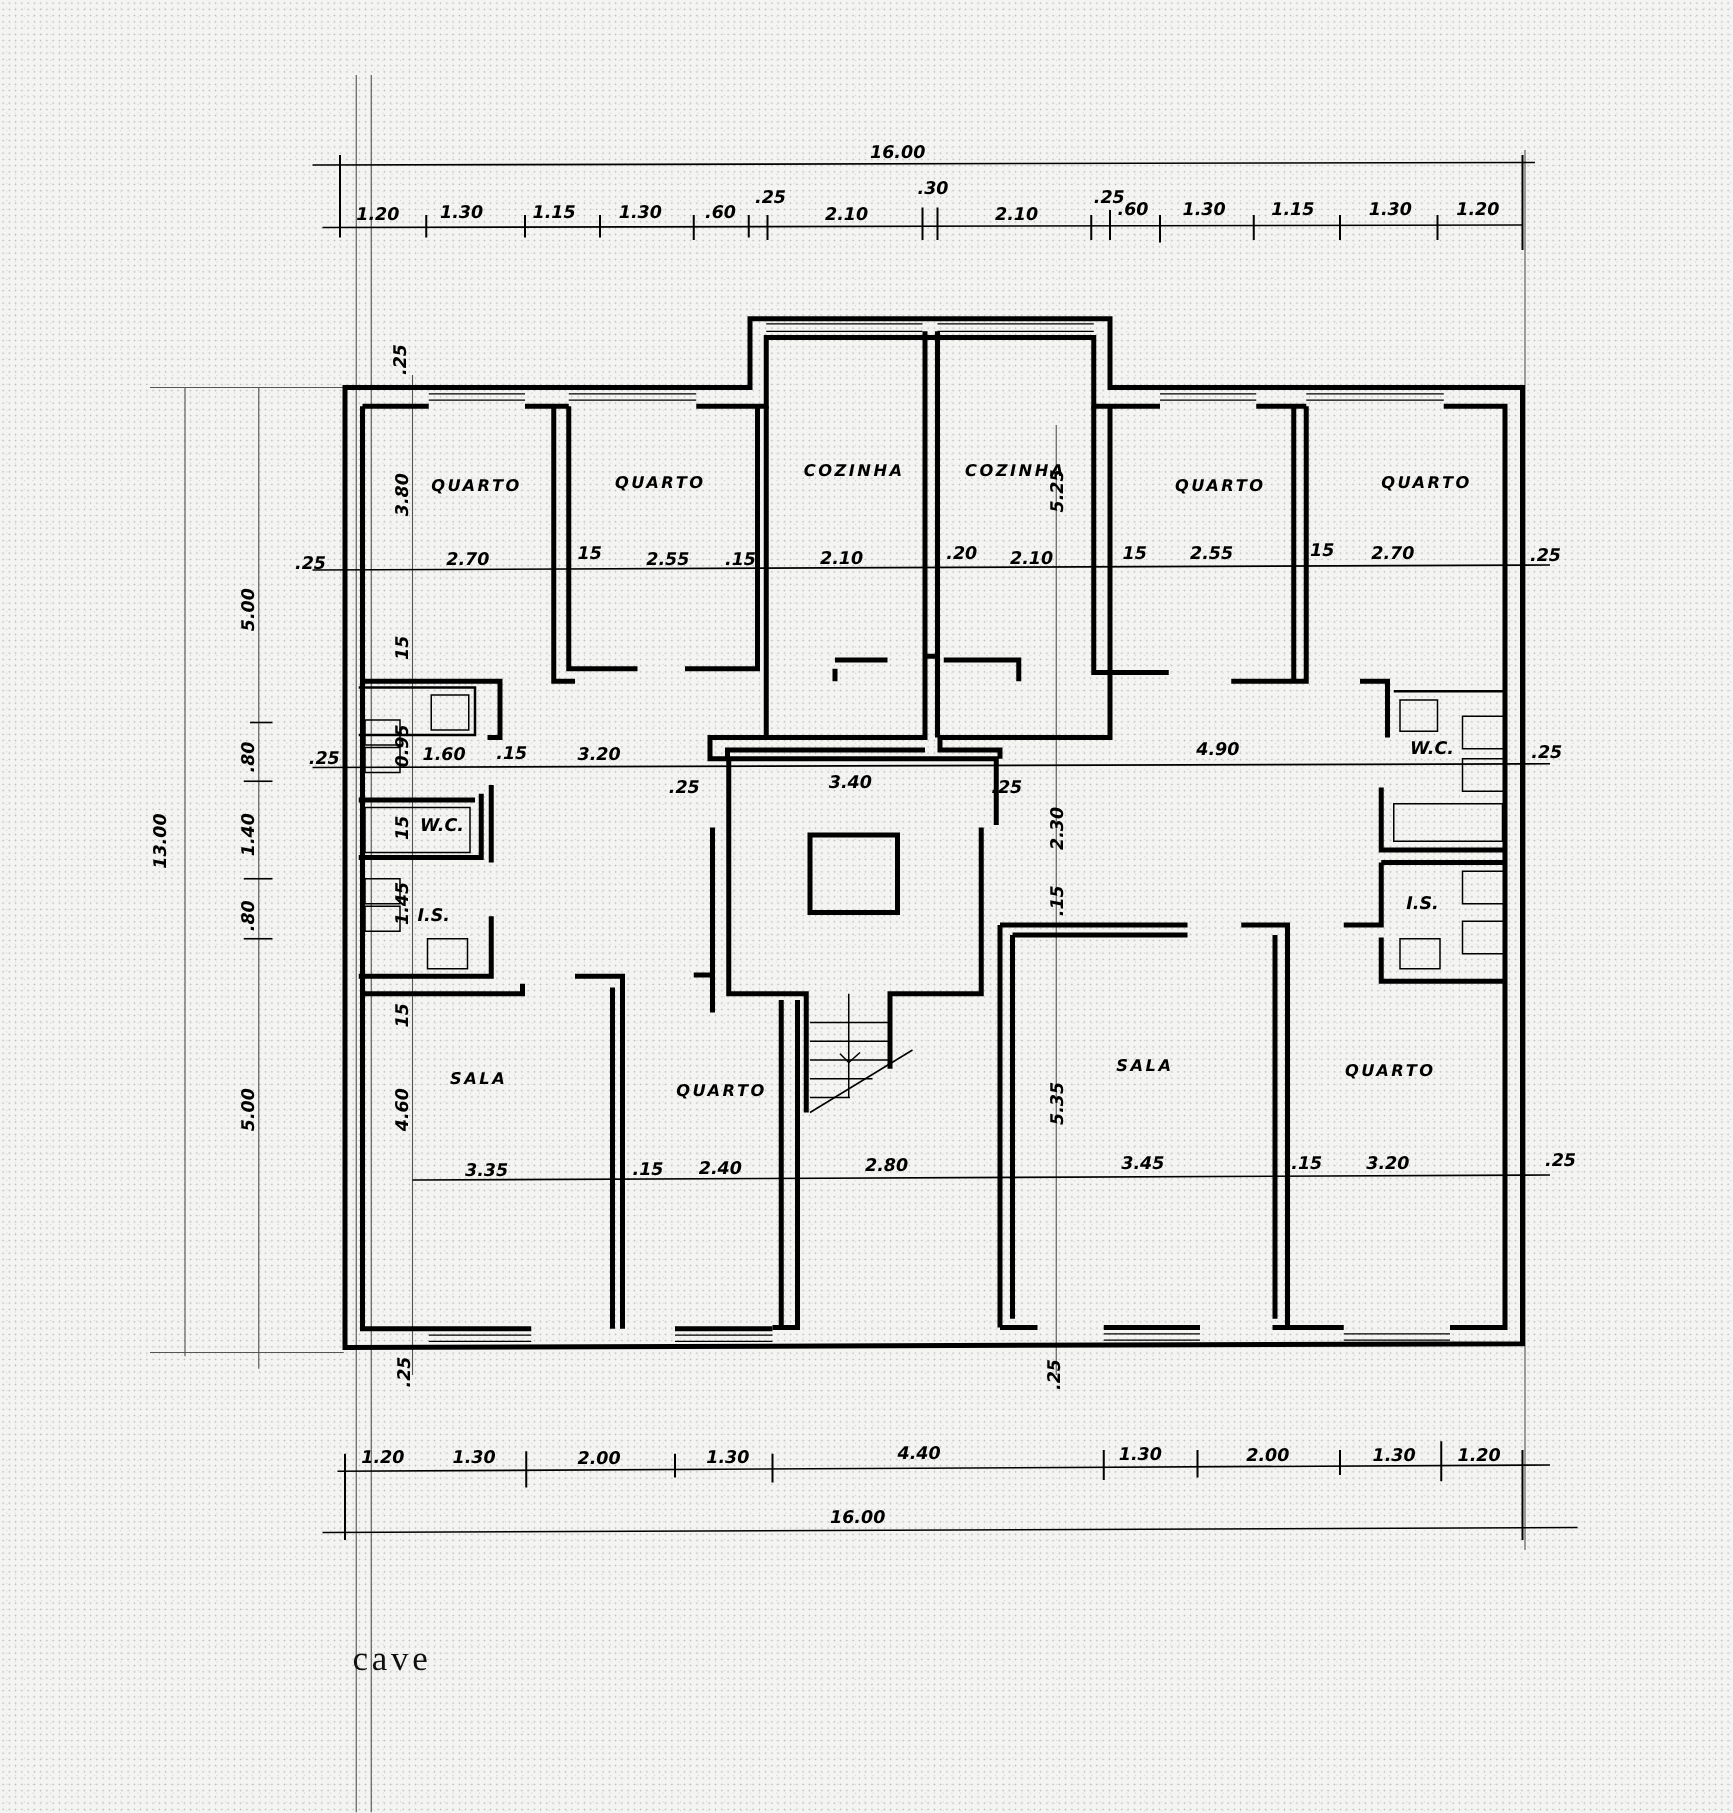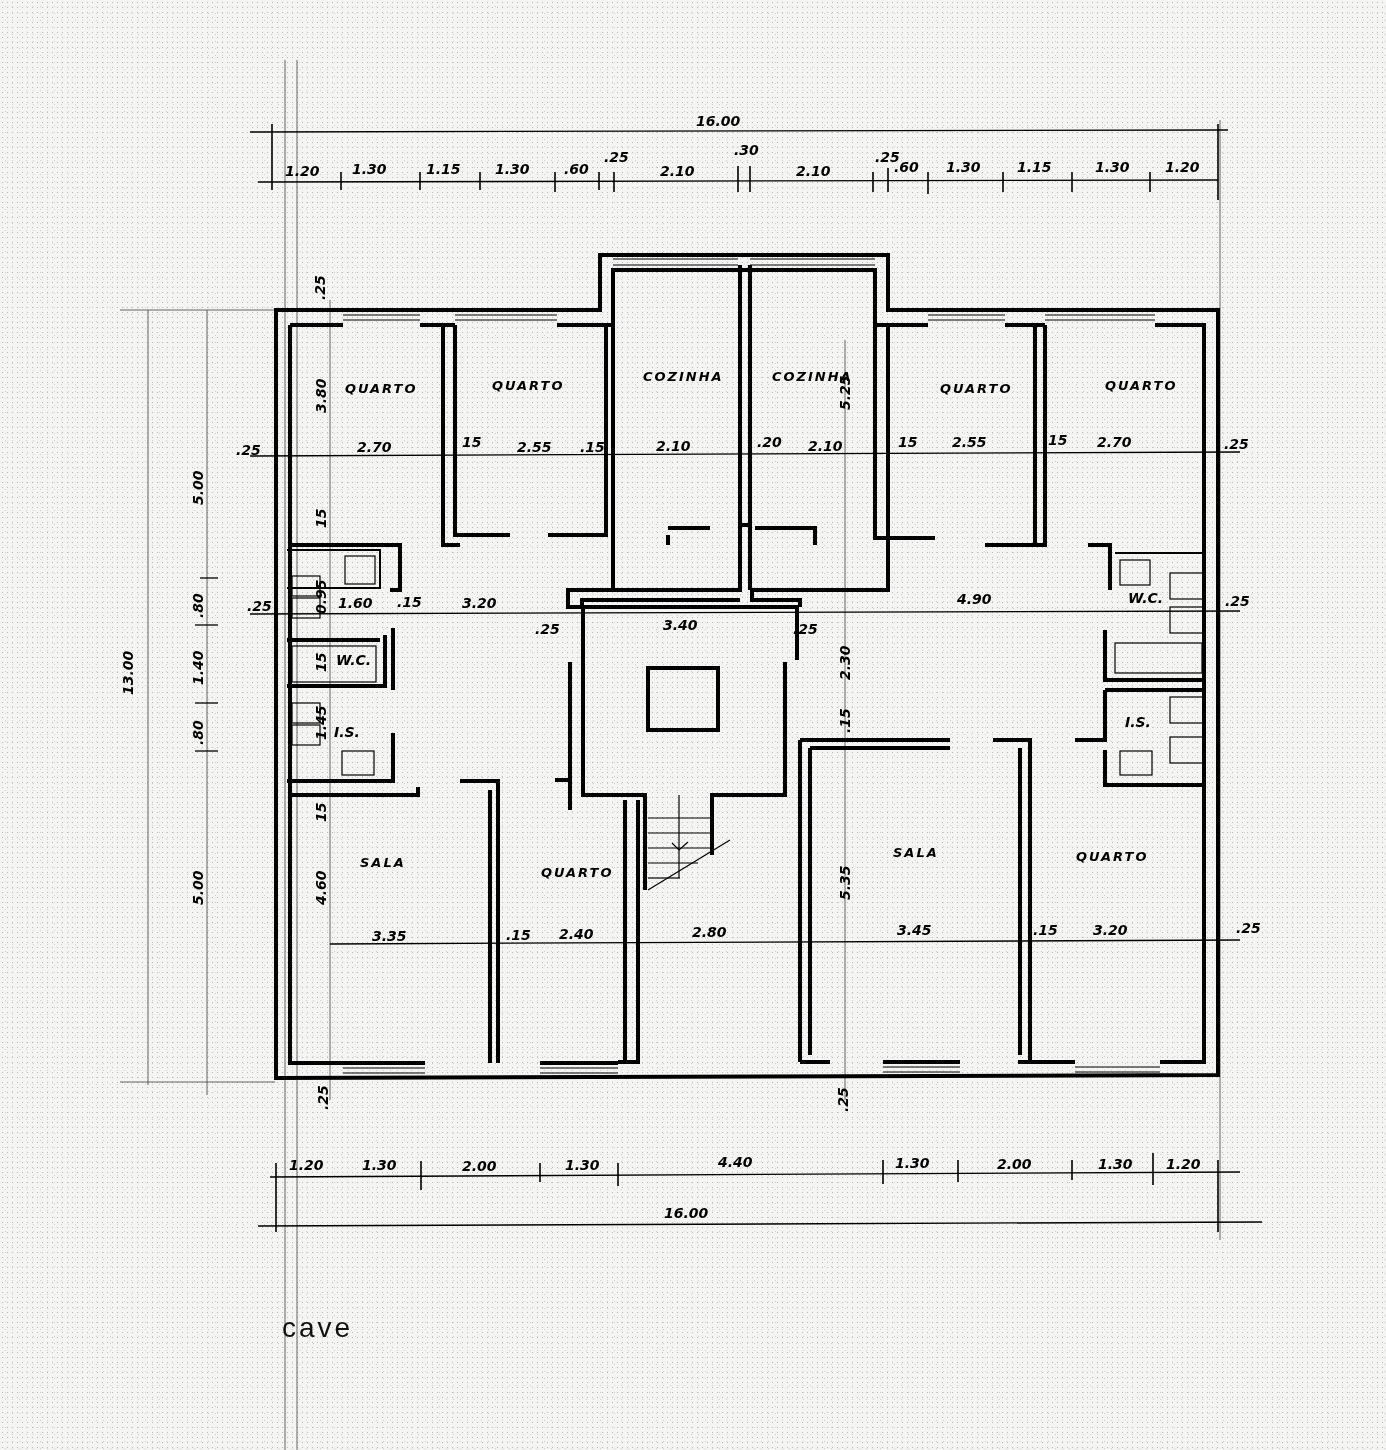--- a/index.html
+++ b/index.html
@@ -19,21 +19,21 @@
   .dim { stroke:#000; stroke-width:1.3; fill:none; }
   .guide { stroke:#555; stroke-width:0.9; fill:none; stroke-dasharray:none; }
   .tick { stroke:#000; stroke-width:1.6; }
   .fixture { fill:none; stroke:#000; stroke-width:1.2; }
   .window { stroke:#000; stroke-width:1; fill:none; }
   .hand { font-family:"DejaVu Sans", sans-serif; font-style:italic; font-weight:bold; fill:#000; }
   .room-label { font-size:13px; letter-spacing:2px; }
   .dim-label { font-size:14px; }
   .caption {
     position:absolute; left:282px; top:1312px;
-    font-family:Liberation Sans, sans-serif; font-size:28px; letter-spacing:3px; color:#111;
+    font-family:Liberation Serif, serif; font-size:28px; letter-spacing:3px; color:#111;
   }
 </style>
 </head>
 <body>
 
 <svg id="plan" viewBox="0 0 1386 1450" xmlns="http://www.w3.org/2000/svg">
 
   <g>
     <line class="guide" x1="285" y1="60" x2="285" y2="1450"></line>
     <line class="guide" x1="297" y1="60" x2="297" y2="1450"></line>

